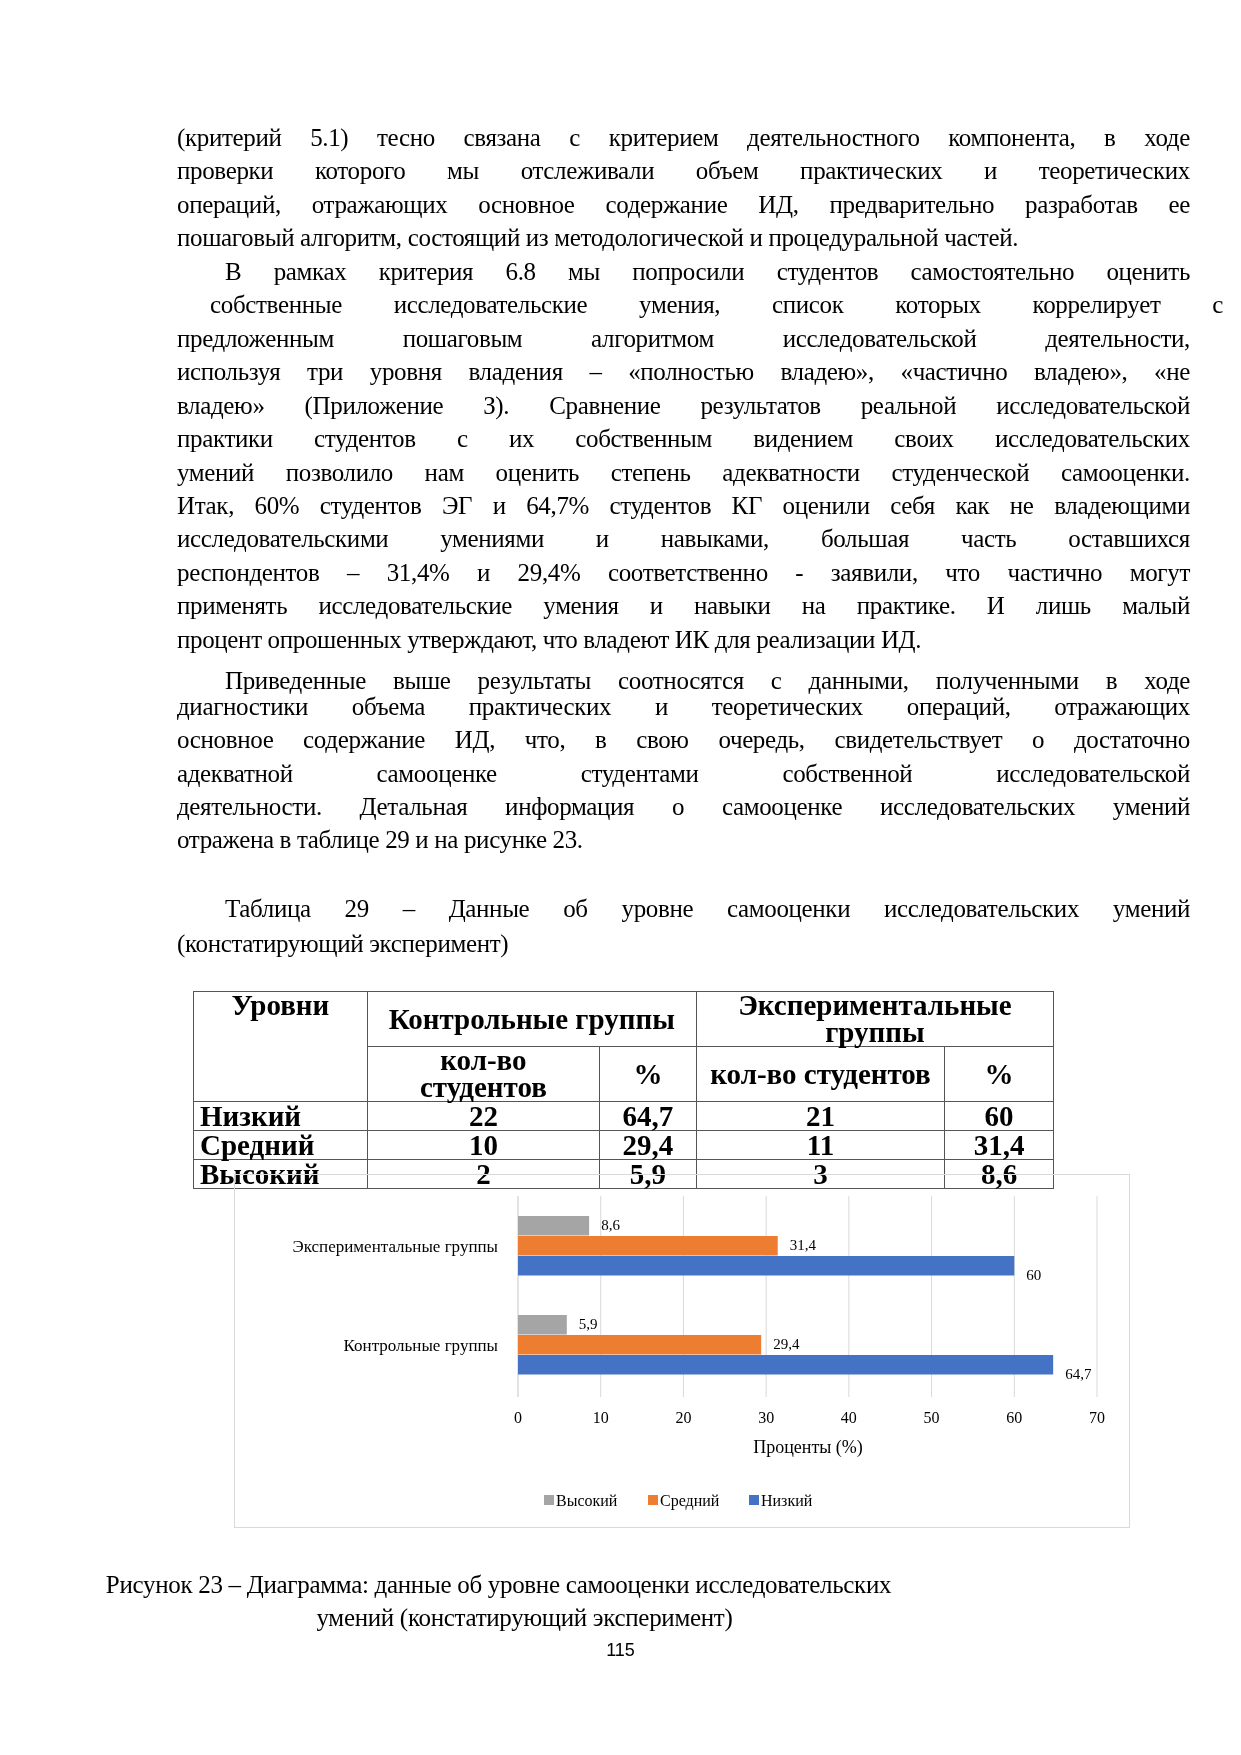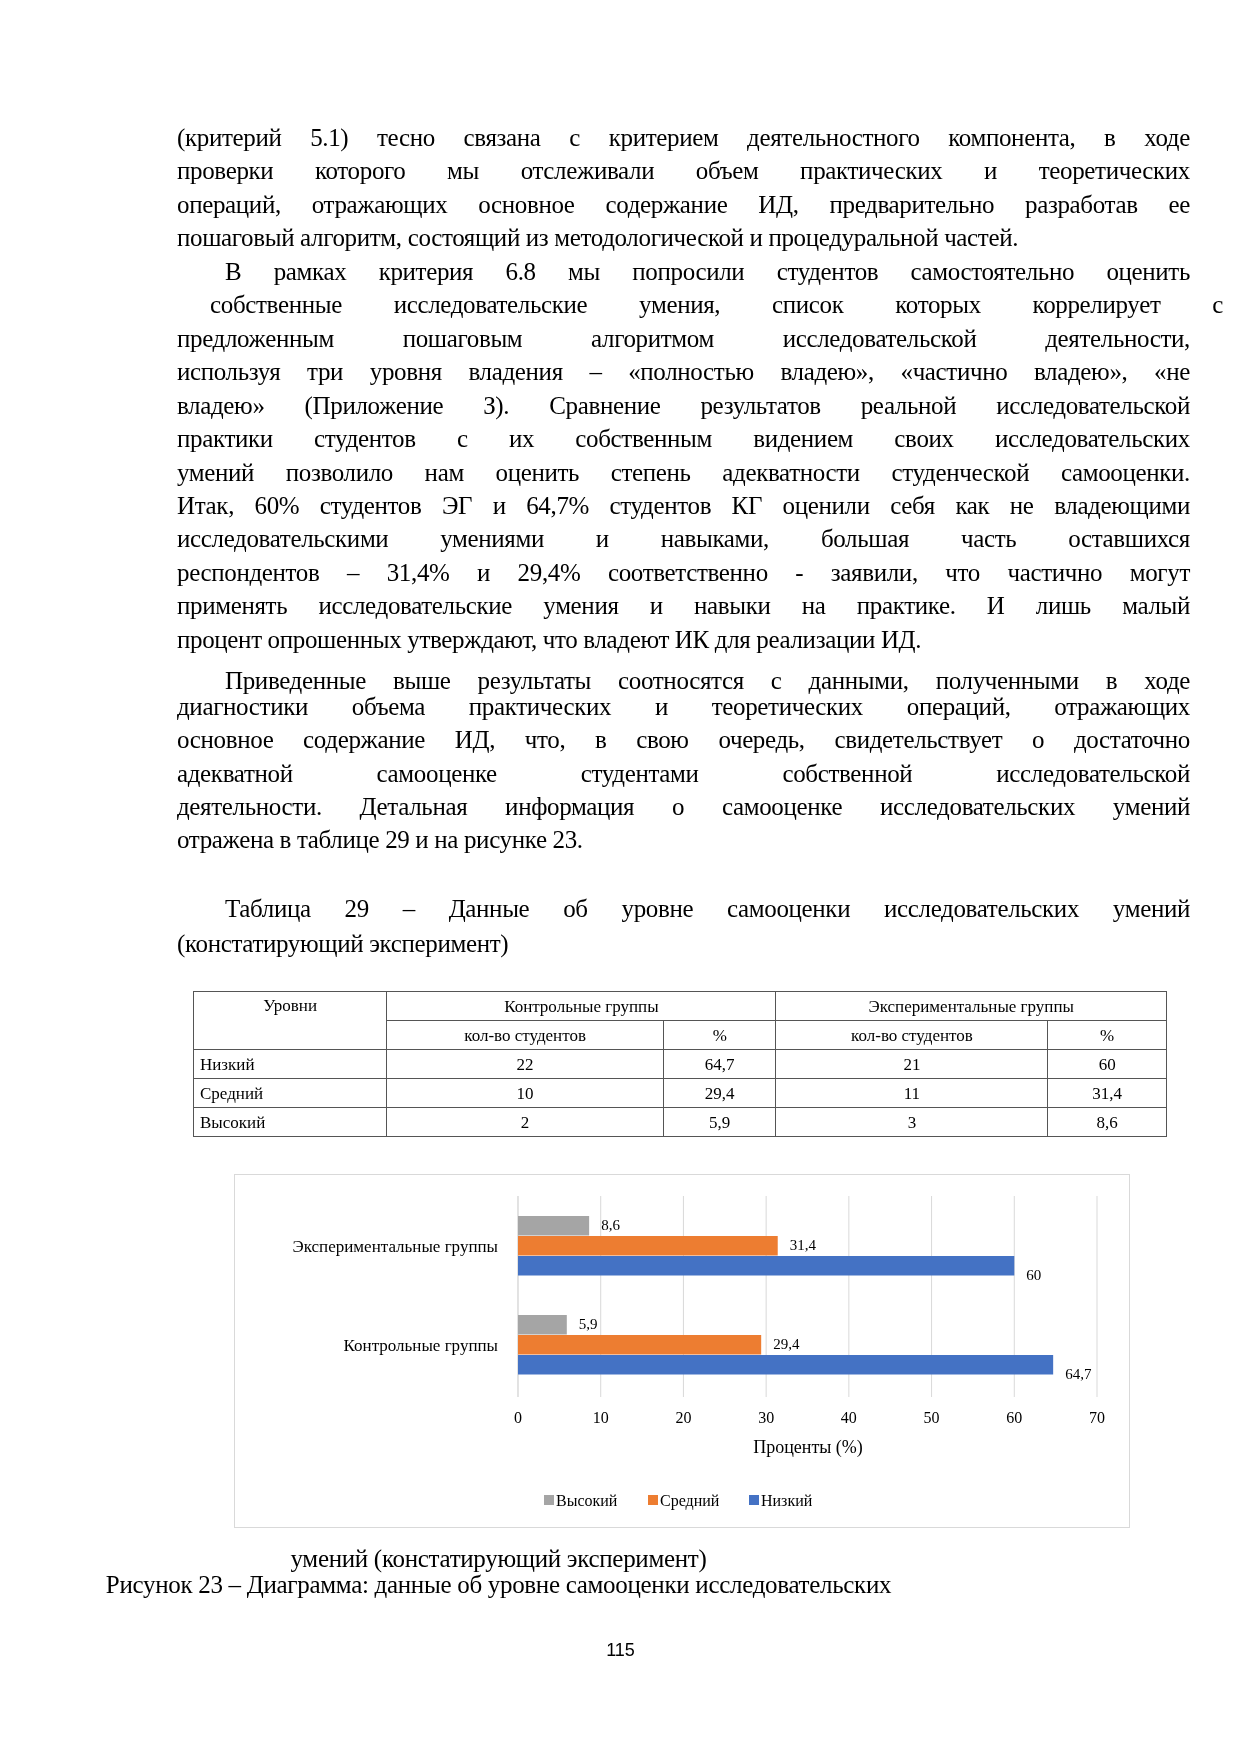--- a/index.html
+++ b/index.html
@@ -5,22 +5,22 @@
   html, body { margin: 0; padding: 0; background: #ffffff; }
   body { width: 1241px; height: 1755px; position: relative; overflow: hidden;
          font-family: "Liberation Serif", "DejaVu Serif", serif; color: #000; }
   .line { position: absolute; left: 177px; width: 1013px; font-size: 25px; line-height: 30px;
           white-space: nowrap; text-align: justify; text-align-last: justify; letter-spacing: -0.35px; }
   .line.last { text-align-last: left; }
   .line.indent { left: 225px; width: 965px; }
   .caption-center { position: absolute; left: 0; width: 997px; text-align: center; font-size: 25px; line-height: 30px; letter-spacing: -0.3px; }
   .pagenum { position: absolute; left: 0; width: 1241px; text-align: center; font-family: "Liberation Sans", sans-serif; font-size: 18px; }
 
-  table.data { position: absolute; left: 193px; top: 991px; width: 974px; border-collapse: collapse;
-               font-size: 17px; line-height: 27px; }
+  table.data { position: absolute; left: 193px; top: 991px; width: 861px; border-collapse: collapse;
+               font-size: 29px; line-height: 27px; font-weight: bold; }
   table.data td { border: 1.5px solid #555; padding: 0 6px; height: 28px; text-align: center; }
   table.data td.left { text-align: left; }
 
   .chart-frame { position: absolute; left: 234px; top: 1174px; width: 896px; height: 354px;
                  border: 1.5px solid #d9d9d9; box-sizing: border-box; }
   svg.chart { position: absolute; left: 0; top: 0; width: 1241px; height: 1755px; pointer-events: none; }
   svg.chart text { font-family: "Liberation Serif", serif; fill: #000; }
 </style>
 </head>
 <body>
@@ -149,14 +149,14 @@
         <text x="660" y="1506" font-size="16">Средний</text>
       </g>
       <g>
         <rect x="749" y="1495" width="10" height="10" fill="#4472C4"></rect>
         <text x="761" y="1506" font-size="16">Низкий</text>
       </g>
     </g>
 </svg>
 
 <div class="caption-center" style="top:1570px;">Рисунок 23 – Диаграмма: данные об уровне самооценки исследовательских</div>
-<div class="caption-center" style="top:1544px;">умений (констатирующий эксперимент)</div>
+<div class="caption-center" style="top:1603px;padding-left:26px;">умений (констатирующий эксперимент)</div>
 <div class="pagenum" style="top:1640px;">115</div>
 
 </body></html>

